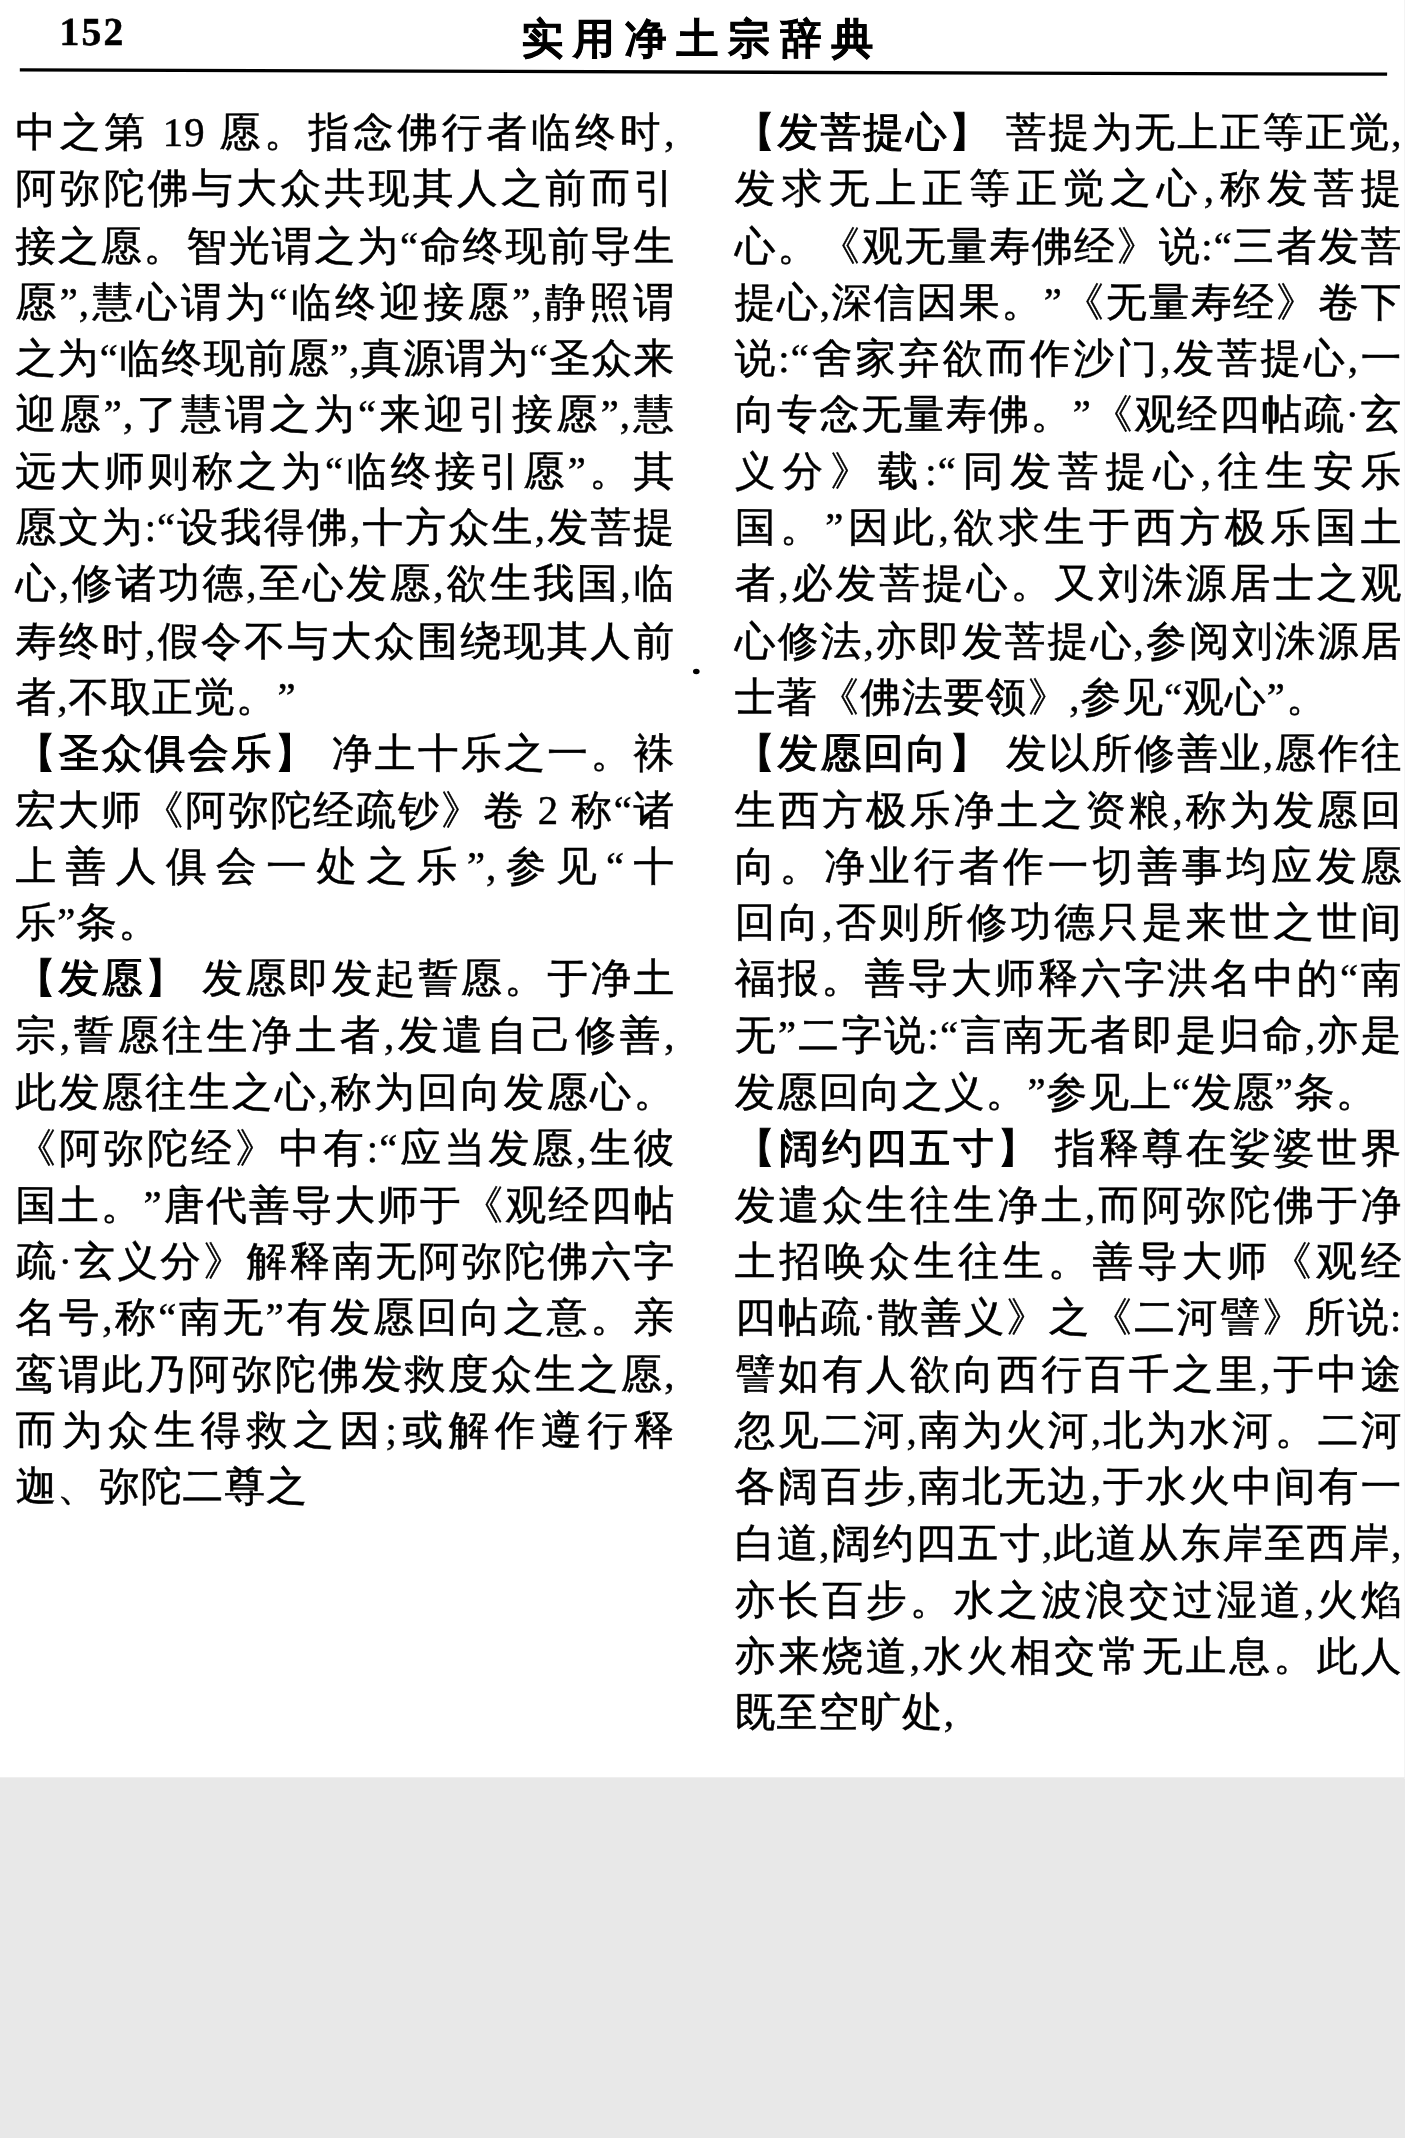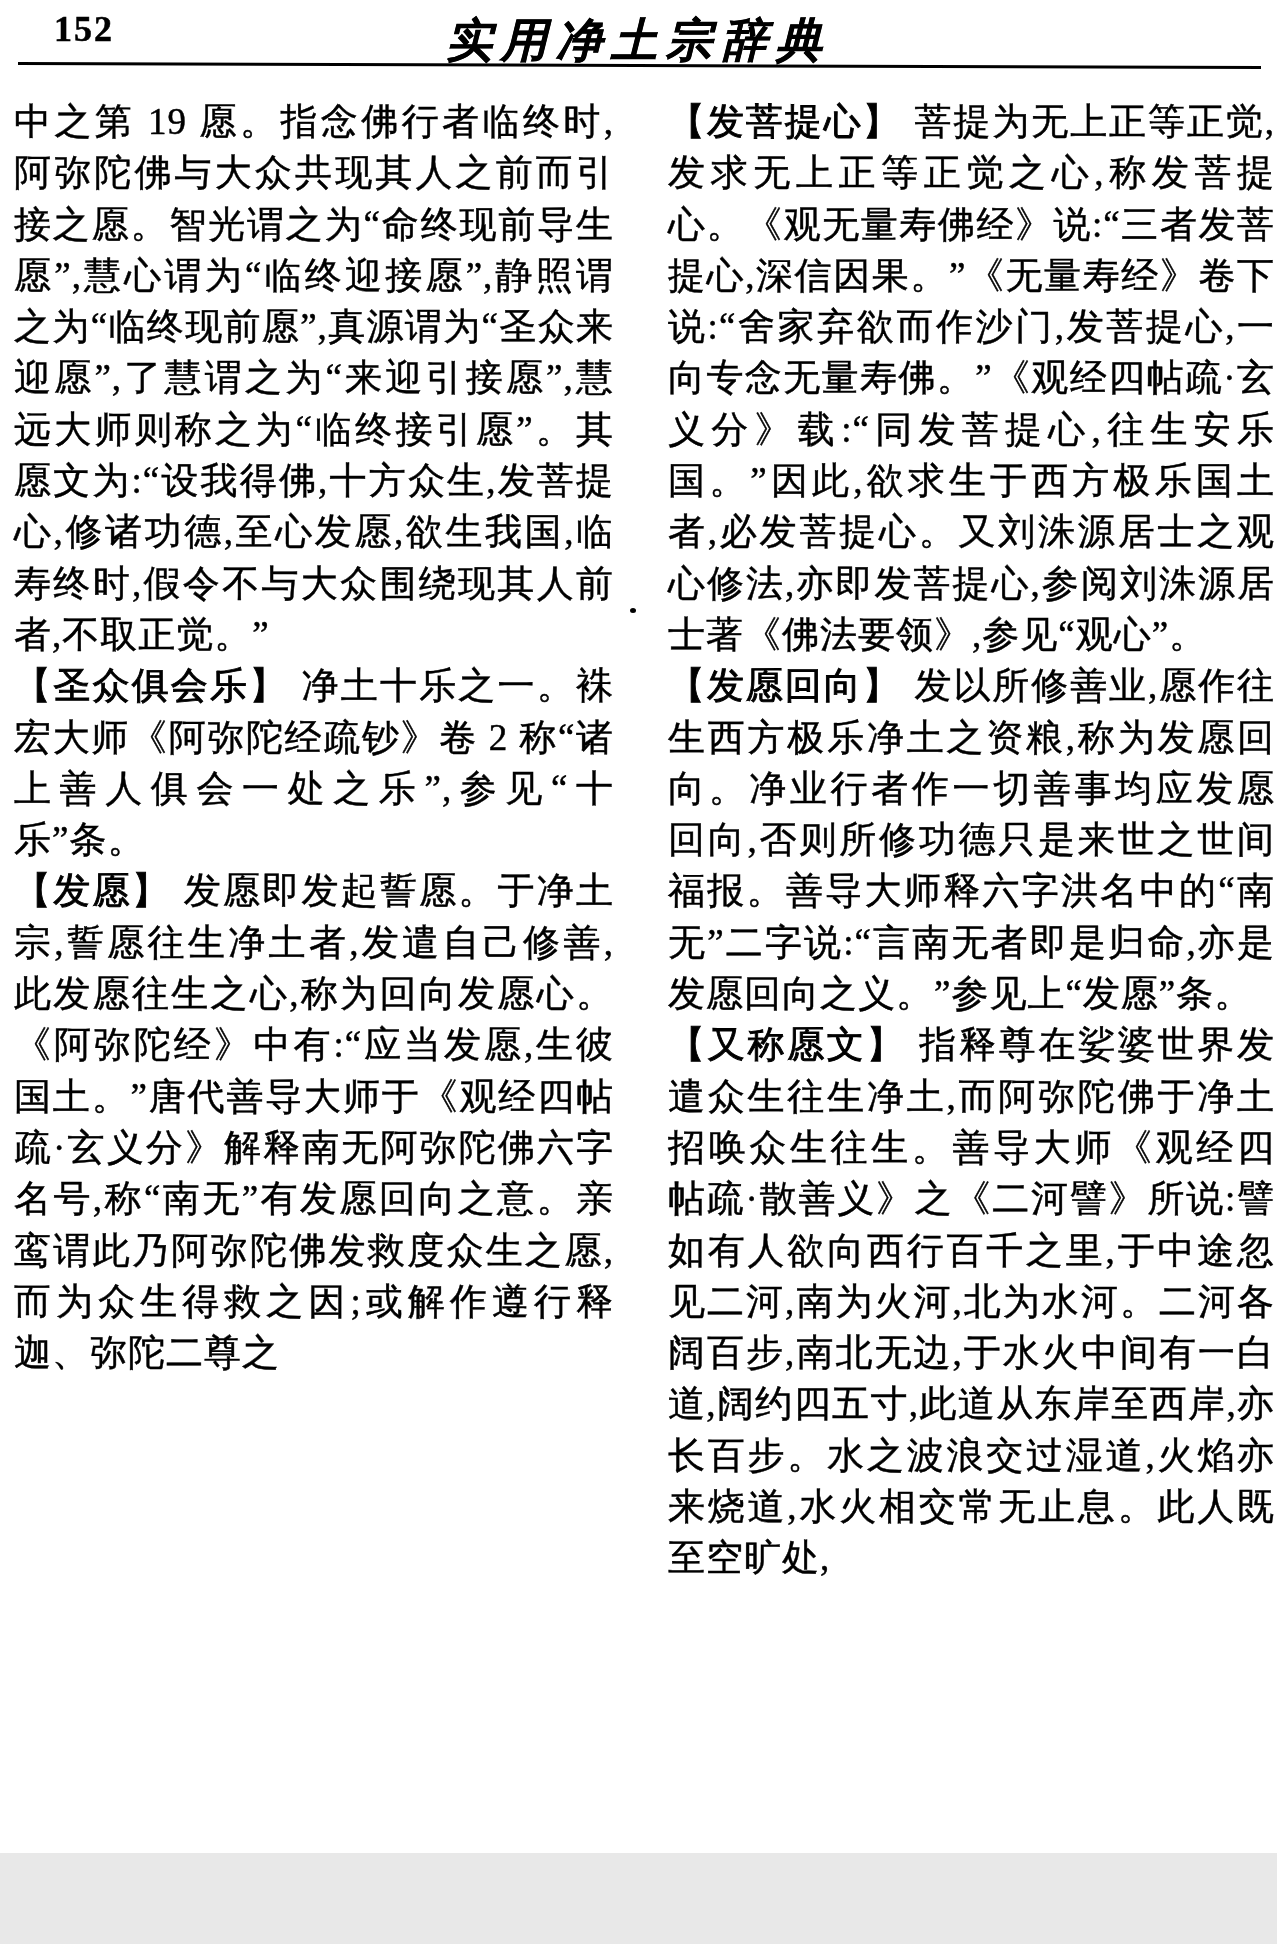--- a/index.html
+++ b/index.html
@@ -1,19 +1,19 @@
 <!DOCTYPE html>
 <html><head>
 <meta charset="utf-8">
 <style>
   html, body { margin: 0; padding: 0; background: #e8e8e8; }
   .page {
     position: relative;
     width: 1277px;
-    height: 1853px;
+    height: 1616px;
     margin: 0 auto;
     background: #ffffff;
     color: #000000;
     font-family: "Liberation Serif", "DejaVu Serif", serif;
     overflow: hidden;
   }
   .page-number {
     position: absolute;
     left: 54px;
     top: 8px;
@@ -21,24 +21,23 @@
     font-weight: 700;
     letter-spacing: 2px;
     -webkit-text-stroke: 0.5px #000;
   }
   .book-title {
     position: absolute;
     left: 0;
     right: 0;
     top: 10px;
     text-align: center;
-    font-size: 46px;
+    font-size: 38px;
     font-weight: 700;
     letter-spacing: 9px;
-    font-style: italic;
     -webkit-text-stroke: 0.5px #000;
   }
   .header-rule {
     position: absolute;
     left: 18px;
     top: 64px;
     width: 1243px;
     height: 3px;
     background: #000;
     transform: rotate(0.18deg);
@@ -89,17 +88,17 @@
 
     <div class="col col-left">
       <p><span>中之第 19 愿。指念佛行者临终时,阿弥陀佛与大众共现其人之前而引接之愿。智光谓之为“命终现前导生愿”,慧心谓为“临终迎接愿”,静照谓之为“临终现前愿”,真源谓为“圣众来迎愿”,了慧谓之为“来迎引接愿”,慧远大师则称之为“临终接引愿”。其愿文为:“设我得佛,十方众生,发菩提心,修诸功德,至心发愿,欲生我国,临寿终时,假令不与大众围绕现其人前者,不取正觉。”</span></p>
       <p><span class="headword">【圣众俱会乐】</span><span>净土十乐之一。袾宏大师《阿弥陀经疏钞》卷 2 称“诸上善人俱会一处之乐”,参见“十乐”条。</span></p>
       <p><span class="headword">【发愿】</span><span>发愿即发起誓愿。于净土宗,誓愿往生净土者,发遣自己修善,此发愿往生之心,称为回向发愿心。《阿弥陀经》中有:“应当发愿,生彼国土。”唐代善导大师于《观经四帖疏·玄义分》解释南无阿弥陀佛六字名号,称“南无”有发愿回向之意。亲鸾谓此乃阿弥陀佛发救度众生之愿,而为众生得救之因;或解作遵行释迦、弥陀二尊之</span></p>
     </div>
 
     <div class="col col-right">
       <p><span class="headword">【发菩提心】</span><span>菩提为无上正等正觉,发求无上正等正觉之心,称发菩提心。《观无量寿佛经》说:“三者发菩提心,深信因果。”《无量寿经》卷下说:“舍家弃欲而作沙门,发菩提心,一向专念无量寿佛。”《观经四帖疏·玄义分》载:“同发菩提心,往生安乐国。”因此,欲求生于西方极乐国土者,必发菩提心。又刘洙源居士之观心修法,亦即发菩提心,参阅刘洙源居士著《佛法要领》,参见“观心”。</span></p>
       <p><span class="headword">【发愿回向】</span><span>发以所修善业,愿作往生西方极乐净土之资粮,称为发愿回向。净业行者作一切善事均应发愿回向,否则所修功德只是来世之世间福报。善导大师释六字洪名中的“南无”二字说:“言南无者即是归命,亦是发愿回向之义。”参见上“发愿”条。</span></p>
-      <p><span class="headword">【又称愿文】</span><span>指释尊在娑婆世界发遣众生往生净土,而阿弥陀佛于净土招唤众生往生。善导大师《观经四帖疏·散善义》之《二河譬》所说:譬如有人欲向西行百千之里,于中途忽见二河,南为火河,北为水河。二河各阔百步,南北无边,于水火中间有一白道,阔约四五寸,此道从东岸至西岸,亦长百步。水之波浪交过湿道,火焰亦来烧道,水火相交常无止息。此人既至空旷处,</span></p>
+      <p><span class="headword">【阔约四五寸】</span><span>指释尊在娑婆世界发遣众生往生净土,而阿弥陀佛于净土招唤众生往生。善导大师《观经四帖疏·散善义》之《二河譬》所说:譬如有人欲向西行百千之里,于中途忽见二河,南为火河,北为水河。二河各阔百步,南北无边,于水火中间有一白道,阔约四五寸,此道从东岸至西岸,亦长百步。水之波浪交过湿道,火焰亦来烧道,水火相交常无止息。此人既至空旷处,</span></p>
     </div>
 
   </div>
 </div>
 
 </body></html>

